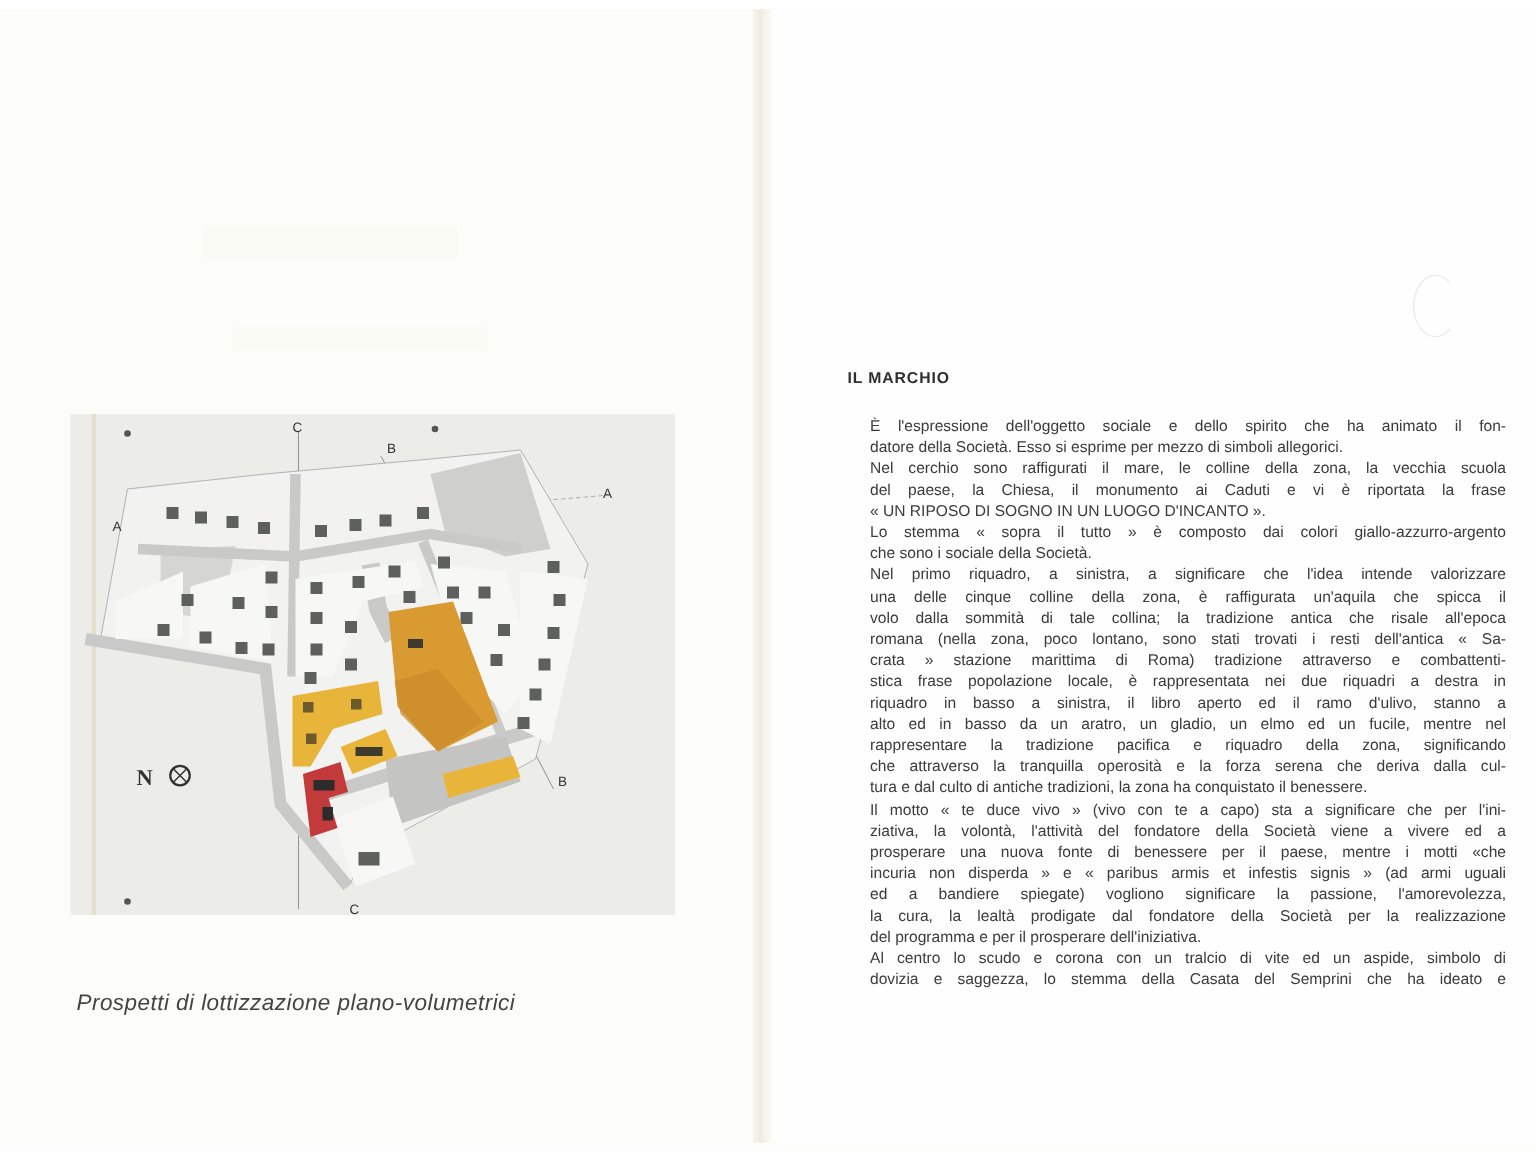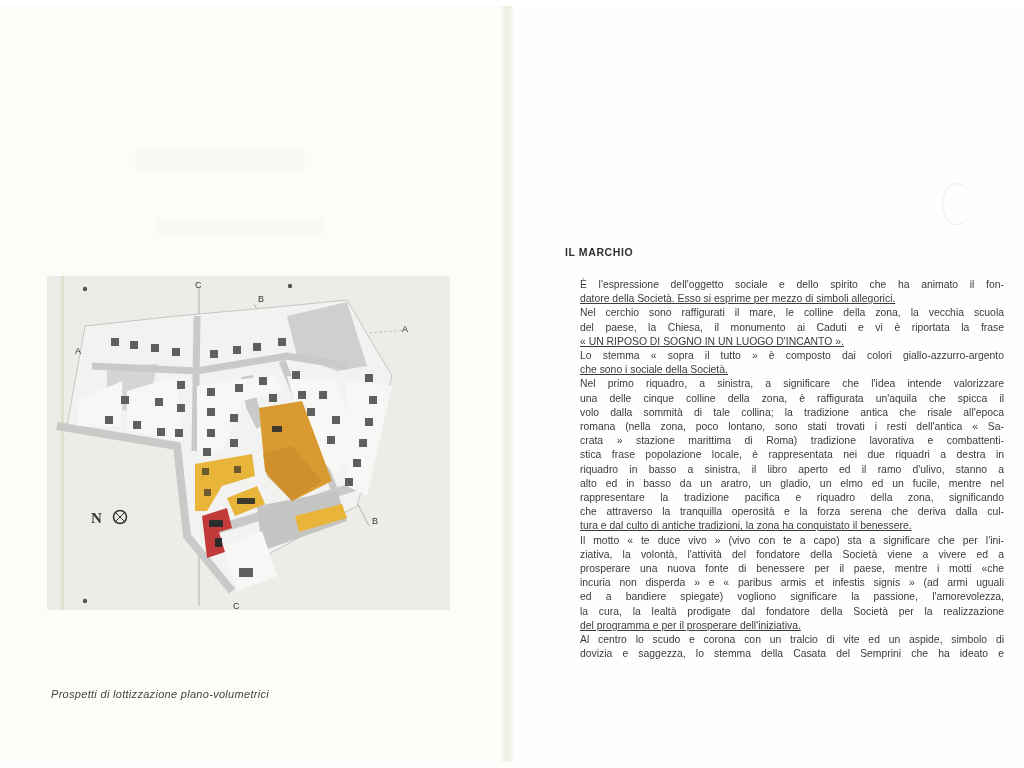--- a/index.html
+++ b/index.html
@@ -13,33 +13,33 @@
             background: linear-gradient(90deg, #f5f5ec 0%, #ecece0 45%, #f3f3e9 60%, #fafaf5 100%); }
   .top-edge { position: absolute; left: 0; top: 0; width: 1024px; height: 6px; background: #ffffff; }
 
   
   .ghost { position: absolute; background: #f7f7f2; opacity: .55; border-radius: 2px; }
 
   
   .map-frame { position: absolute; left: 47px; top: 276px; width: 403px; height: 334px;
                background: #ecece9; overflow: hidden; }
   .map-frame svg { display: block; }
-  .caption { position: absolute; left: 51px; top: 688px; font-size: 11px; font-style: italic;
+  .caption { position: absolute; left: 51px; top: 660px; font-size: 15px; font-style: italic;
              color: #444; letter-spacing: .3px; }
 
   
   .watermark-circle { position: absolute; left: 942px; top: 183px; width: 30px; height: 42px;
                       border: 1px solid #ececec; border-radius: 50%; border-right-color: transparent; }
   .title { position: absolute; left: 565px; width: 424px; top: 246px; text-align: left;
            font-weight: bold; font-size: 10.5px; letter-spacing: .6px; color: #2f2f2f; }
   .body-text { position: absolute; left: 565px; top: 278px; width: 424px;
                font-size: 10.4px; line-height: 14.2px; color: #3b3b3b; text-align: justify; margin-left: 15px; }
   .body-text p { margin: 0; }
   .body-text .line { display: block; text-align: justify; text-align-last: justify; white-space: nowrap; overflow: visible; }
-  .body-text .line.last { text-align-last: left; text-decoration: underline; }
+  .body-text .line.last { text-align-last: left; }
 </style>
 </head>
 <body>
 
 <div class="spread">
   <div class="top-edge"></div>
 
   <div class="page-left"></div>
 
   <div class="ghost" style="left:135px;top:150px;width:170px;height:22px;"></div>
@@ -173,21 +173,21 @@
       </p>
       <p>
         <span class="line">Lo stemma « sopra il tutto » è composto dai colori giallo-azzurro-argento</span>
         <span class="line last">che sono i sociale della Società.</span>
       </p>
       <p>
         <span class="line">Nel primo riquadro, a sinistra, a significare che l'idea intende valorizzare</span>
         <span class="line">una delle cinque colline della zona, è raffigurata un'aquila che spicca il</span>
         <span class="line">volo dalla sommità di tale collina; la tradizione antica che risale all'epoca</span>
         <span class="line">romana (nella zona, poco lontano, sono stati trovati i resti dell'antica « Sa-</span>
-        <span class="line">crata » stazione marittima di Roma) tradizione lavorativa e combattenti-</span>
+        <span class="line">crata » stazione marittima di Roma) tradizione attraverso e combattenti-</span>
         <span class="line">stica frase popolazione locale, è rappresentata nei due riquadri a destra in</span>
         <span class="line">riquadro in basso a sinistra, il libro aperto ed il ramo d'ulivo, stanno a</span>
         <span class="line">alto ed in basso da un aratro, un gladio, un elmo ed un fucile, mentre nel</span>
         <span class="line">rappresentare la tradizione pacifica e riquadro della zona, significando</span>
         <span class="line">che attraverso la tranquilla operosità e la forza serena che deriva dalla cul-</span>
         <span class="line last">tura e dal culto di antiche tradizioni, la zona ha conquistato il benessere.</span>
       </p>
       <p>
         <span class="line">Il motto « te duce vivo » (vivo con te a capo) sta a significare che per l'ini-</span>
         <span class="line">ziativa, la volontà, l'attività del fondatore della Società viene a vivere ed a</span>

